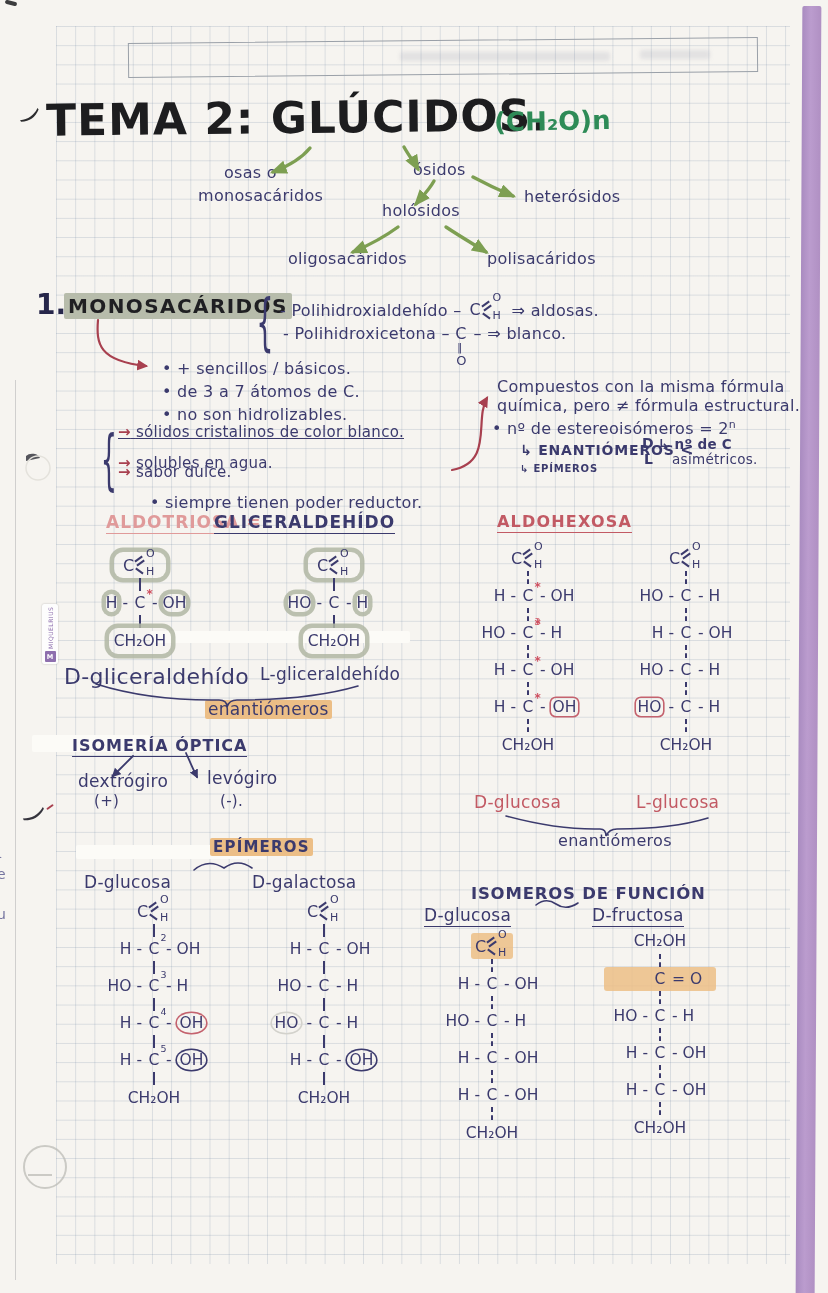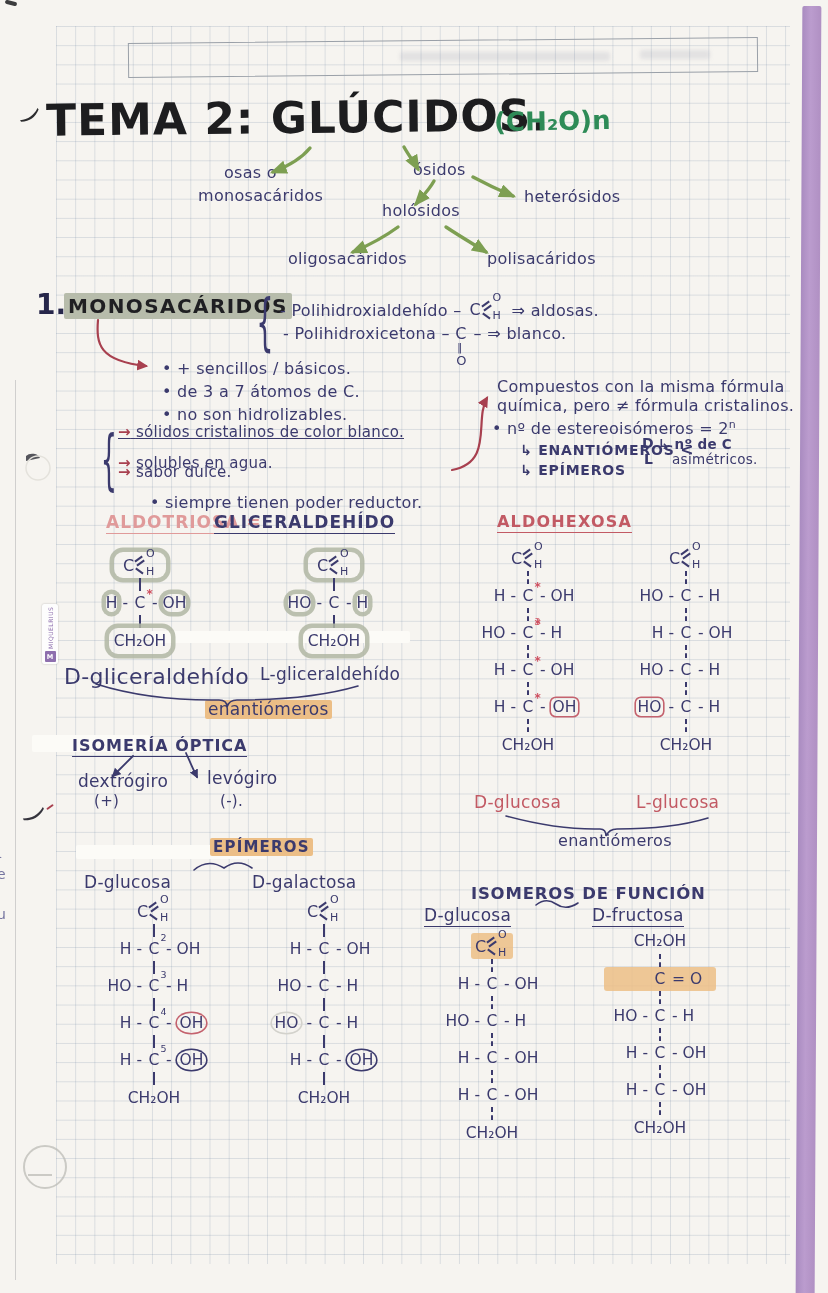--- a/index.html
+++ b/index.html
@@ -125,29 +125,29 @@
   <div class="abs brace" style="left:98px;top:420px;font-size:34px;transform:scale(.75,1.95);transform-origin:top;">{</div>
   <div class="abs hand" style="left:118px;top:424px;font-size:15px;text-decoration:underline;">
     <span style="color:#a8404f;font-weight:bold;">→</span> <span>sólidos cristalinos de color blanco.</span></div>
   <div class="abs hand" style="left:118px;top:440px;font-size:15px;margin-top:24px;">
     <span style="color:#a8404f;font-weight:bold;">→</span> <span>sabor dulce.</span></div>
   <div class="abs hand" style="left:118px;top:455px;font-size:15px;">
     <span style="color:#a8404f;font-weight:bold;">→</span> <span>solubles en agua.</span></div>
   <div class="abs hand" style="left:150px;top:494px;"><span>• siempre tienen poder reductor.</span></div>
 
   <div class="abs hand" style="left:497px;top:378px;"><span>Compuestos con la misma fórmula</span></div>
-  <div class="abs hand" style="left:497px;top:397px;"><span>química, pero ≠ fórmula cristalinos.</span></div>
+  <div class="abs hand" style="left:497px;top:397px;"><span>química, pero ≠ fórmula estructural.</span></div>
   <div class="abs hand" style="left:492px;top:419px;"><span>• nº de estereoisómeros = 2</span><sup style="font-size:11px;">n</sup></div>
   <div class="abs hand bold" style="left:520px;top:441px;font-size:14px;letter-spacing:.8px;">
     <span>↳ ENANTIÓMEROS</span> <span style="font-size:16px;">&lt;</span></div>
   <div class="abs hand bold" style="left:642px;top:436px;font-size:14px;"><span>D</span></div>
   <div class="abs hand bold" style="left:644px;top:452px;font-size:14px;"><span>L</span></div>
   <div class="abs hand bold" style="left:658px;top:437px;font-size:13.5px;"><span>↳ nº de C</span></div>
   <div class="abs hand" style="left:672px;top:452px;font-size:13.5px;"><span>asimétricos.</span></div>
-  <div class="abs hand bold" style="left:520px;top:463px;font-size:14px;letter-spacing:.8px;"><span>↳ EPÍMEROS</span></div>
+  <div class="abs hand bold" style="left:520px;top:463px;font-size:10px;letter-spacing:.8px;"><span>↳ EPÍMEROS</span></div>
 
   <div class="whiteout" style="left:32px;top:735px;width:118px;height:17px;"></div>
   <div class="whiteout" style="left:76px;top:845px;width:190px;height:14px;"></div>
   <div class="whiteout" style="left:150px;top:631px;width:260px;height:12px;"></div>
 
   <div class="abs bold pink u-pink" style="left:68px;top:512px;font-size:17px;letter-spacing:1px;"><span>ALDOTRIOSA =</span></div>
   <div class="abs bold navy u-navy" style="left:214px;top:512px;font-size:17px;letter-spacing:1px;"><span>GLICERALDEHÍDO</span></div>
   <div class="fischer" style="left:78px;top:552px;">
       <div class="frow cho-row row-gbx">
         <span class="cho">

